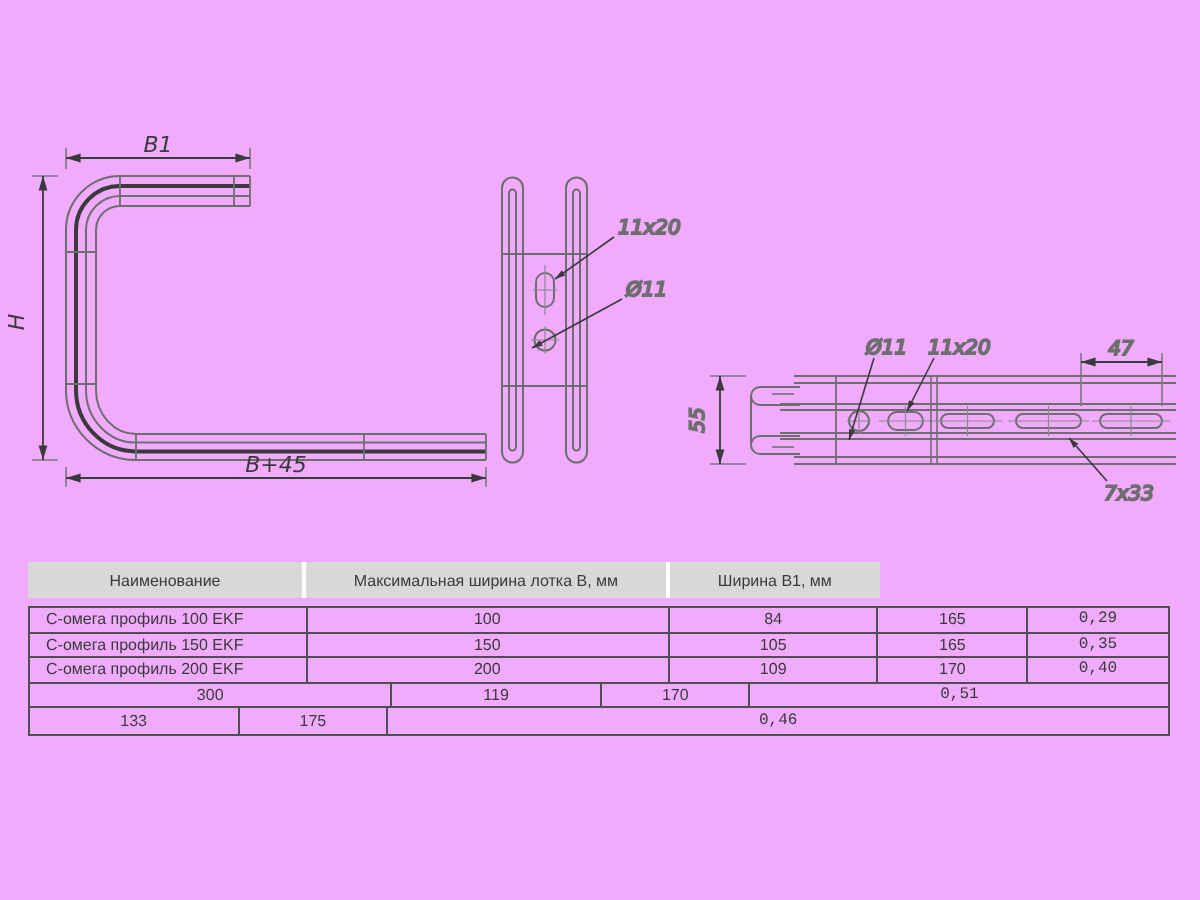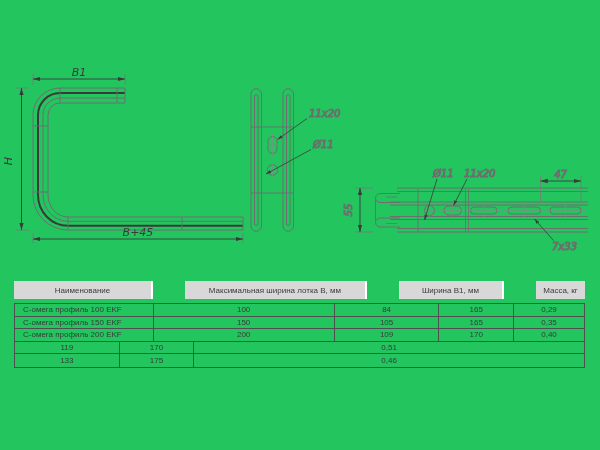--- a/index.html
+++ b/index.html
@@ -1,34 +1,34 @@
 <!DOCTYPE html>
 <html><head>
 <meta charset="utf-8">
 <style>
   html,body{margin:0;padding:0;background:#fff;}
-  .sheet{position:relative;width:600px;height:450px;background:#22c55e;overflow:hidden;
+  .sheet{position:relative;width:600px;height:450px;background:#f0abfc;overflow:hidden;
          font-family:"Liberation Sans",sans-serif;}
   svg{position:absolute;left:0;top:0;}
   svg text{font-family:"DejaVu Sans",sans-serif;font-style:italic;fill:#3a3a3a;}
   .dimtxt{font-size:11px;}
   .dimtxt-s{font-size:10px;}
 
   
-  .t-head{position:absolute;left:14px;top:281px;width:571px;height:18px;display:flex;gap:32px;}
+  .t-head{position:absolute;left:14px;top:281px;width:571px;height:18px;display:flex;}
   .t-head .cell{background:#d8d8d8;border-right:2px solid #ffffff;color:#3a3a3a;
                 display:flex;align-items:center;justify-content:center;
                 font-size:8px;box-sizing:border-box;}
   .t-head .cell:last-child{border-right:none;}
   .t-body{position:absolute;left:14px;top:303px;width:571px;border:1px solid #4f4f4f;box-sizing:border-box;}
   .t-row{display:flex;height:12.6px;border-bottom:1px solid #4f4f4f;box-sizing:border-box;}
   .t-row:last-child{border-bottom:none;}
   .t-row .cell{display:flex;align-items:center;justify-content:center;color:#3a3a3a;
                font-size:8px;border-right:1px solid #4f4f4f;box-sizing:border-box;}
-  .t-row .cell:last-child{border-right:none;}
+  .t-row .cell:last-child{border-right:none;font-family:Liberation Mono, monospace;}
   .c1{width:24.35%;}
   .t-row .c1{justify-content:flex-start;padding-left:8px;}
   .c2{width:31.85%;}
   .c3{width:18.4%;text-align:right;}
   .c4{width:13.1%;}
   .c5{flex:1;}
 </style>
 </head>
 <body>
 
@@ -123,21 +123,20 @@
       <text class="dimtxt-s" x="464" y="177" text-anchor="start">11x20</text>
       <path d="M553.5,240.5 L534.5,219" stroke="#3a3a3a" stroke-width="0.8" marker-end="url(#mLdr)"></path>
       <text class="dimtxt-s" x="552" y="250" text-anchor="start">7x33</text>
     </g>
   </svg>
 
   <div class="t-head">
     <div class="cell c1">Наименование</div>
     <div class="cell c2">Максимальная ширина лотка В, мм</div>
     <div class="cell c3">Ширина B1, мм</div>
-    <div class="cell c5">Масса, кг</div>
   </div>
 
   <div class="t-body">
     <div class="t-row">
       <div class="cell c1">С-омега профиль 100 EKF</div>
       <div class="cell c2">100</div>
       <div class="cell c3">84</div>
       <div class="cell c4">165</div>
       <div class="cell c5">0,29</div>
     </div>
@@ -149,20 +148,21 @@
       <div class="cell c5">0,35</div>
     </div>
     <div class="t-row">
       <div class="cell c1">С-омега профиль 200 EKF</div>
       <div class="cell c2">200</div>
       <div class="cell c3">109</div>
       <div class="cell c4">170</div>
       <div class="cell c5">0,40</div>
     </div>
     <div class="t-row">
+      <div class="cell c2">300</div>
       <div class="cell c3">119</div>
       <div class="cell c4">170</div>
       <div class="cell c5">0,51</div>
     </div>
     <div class="t-row">
       <div class="cell c3">133</div>
       <div class="cell c4">175</div>
       <div class="cell c5">0,46</div>
     </div>
   </div>

